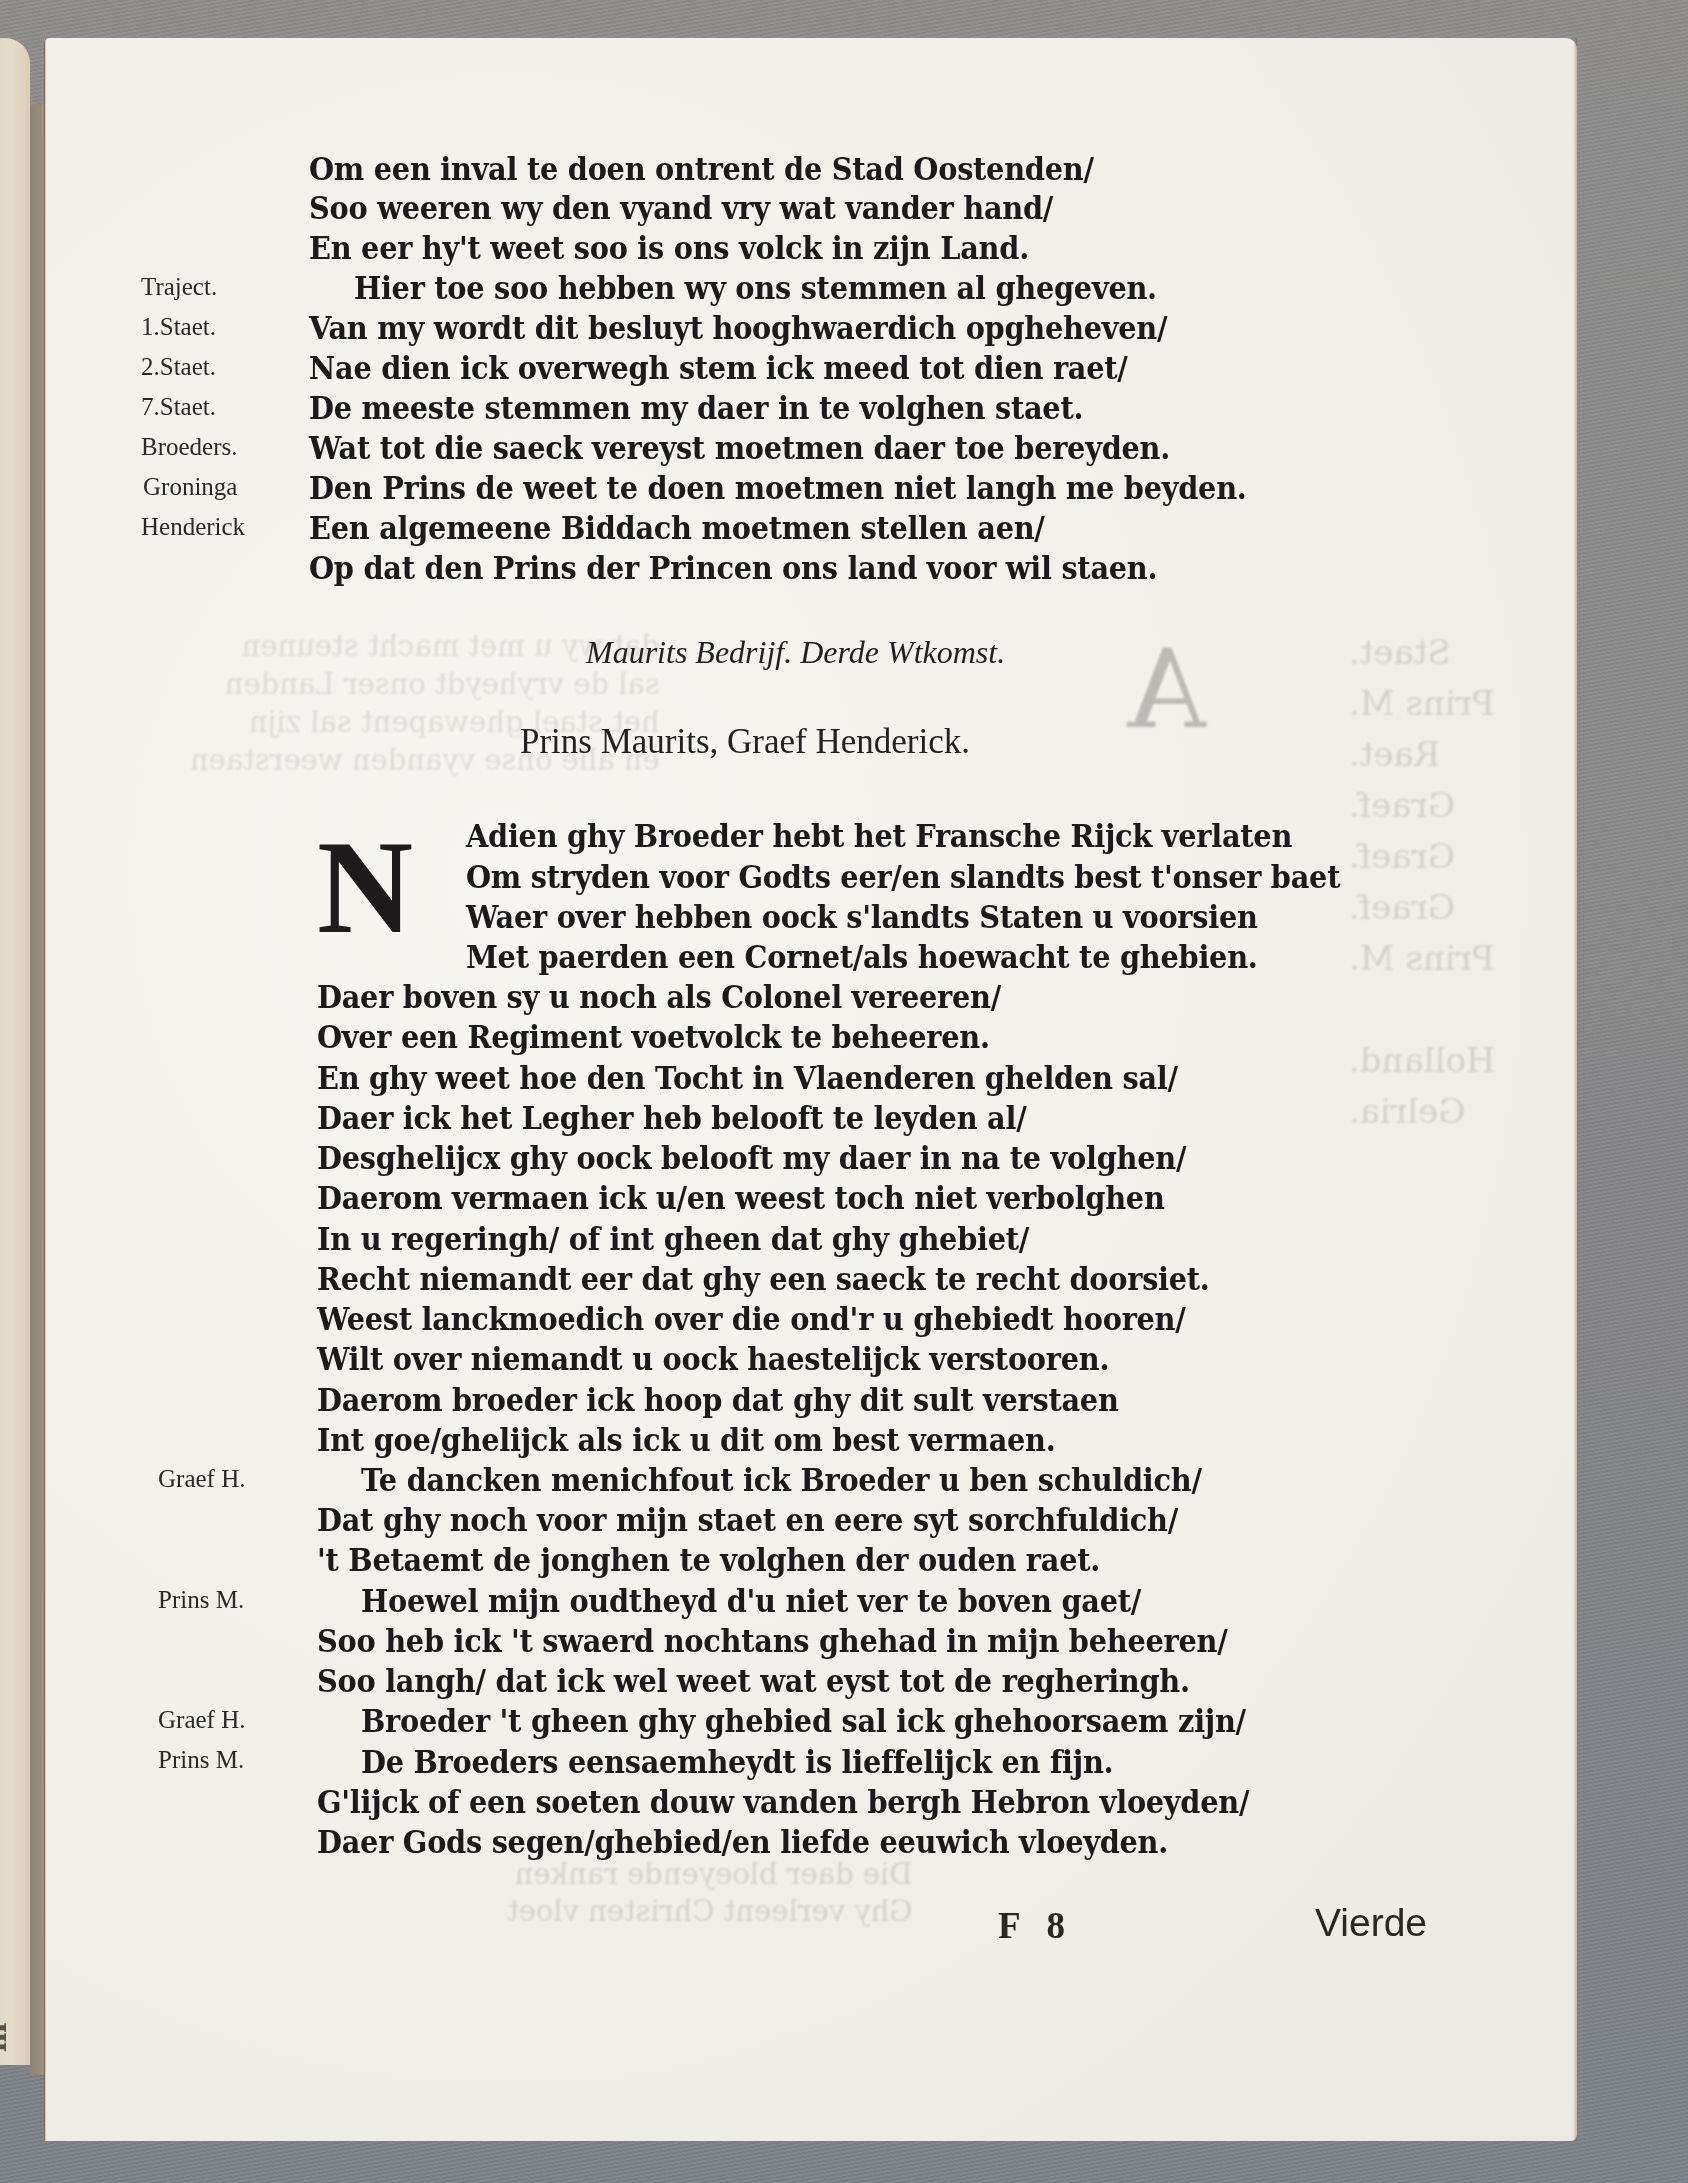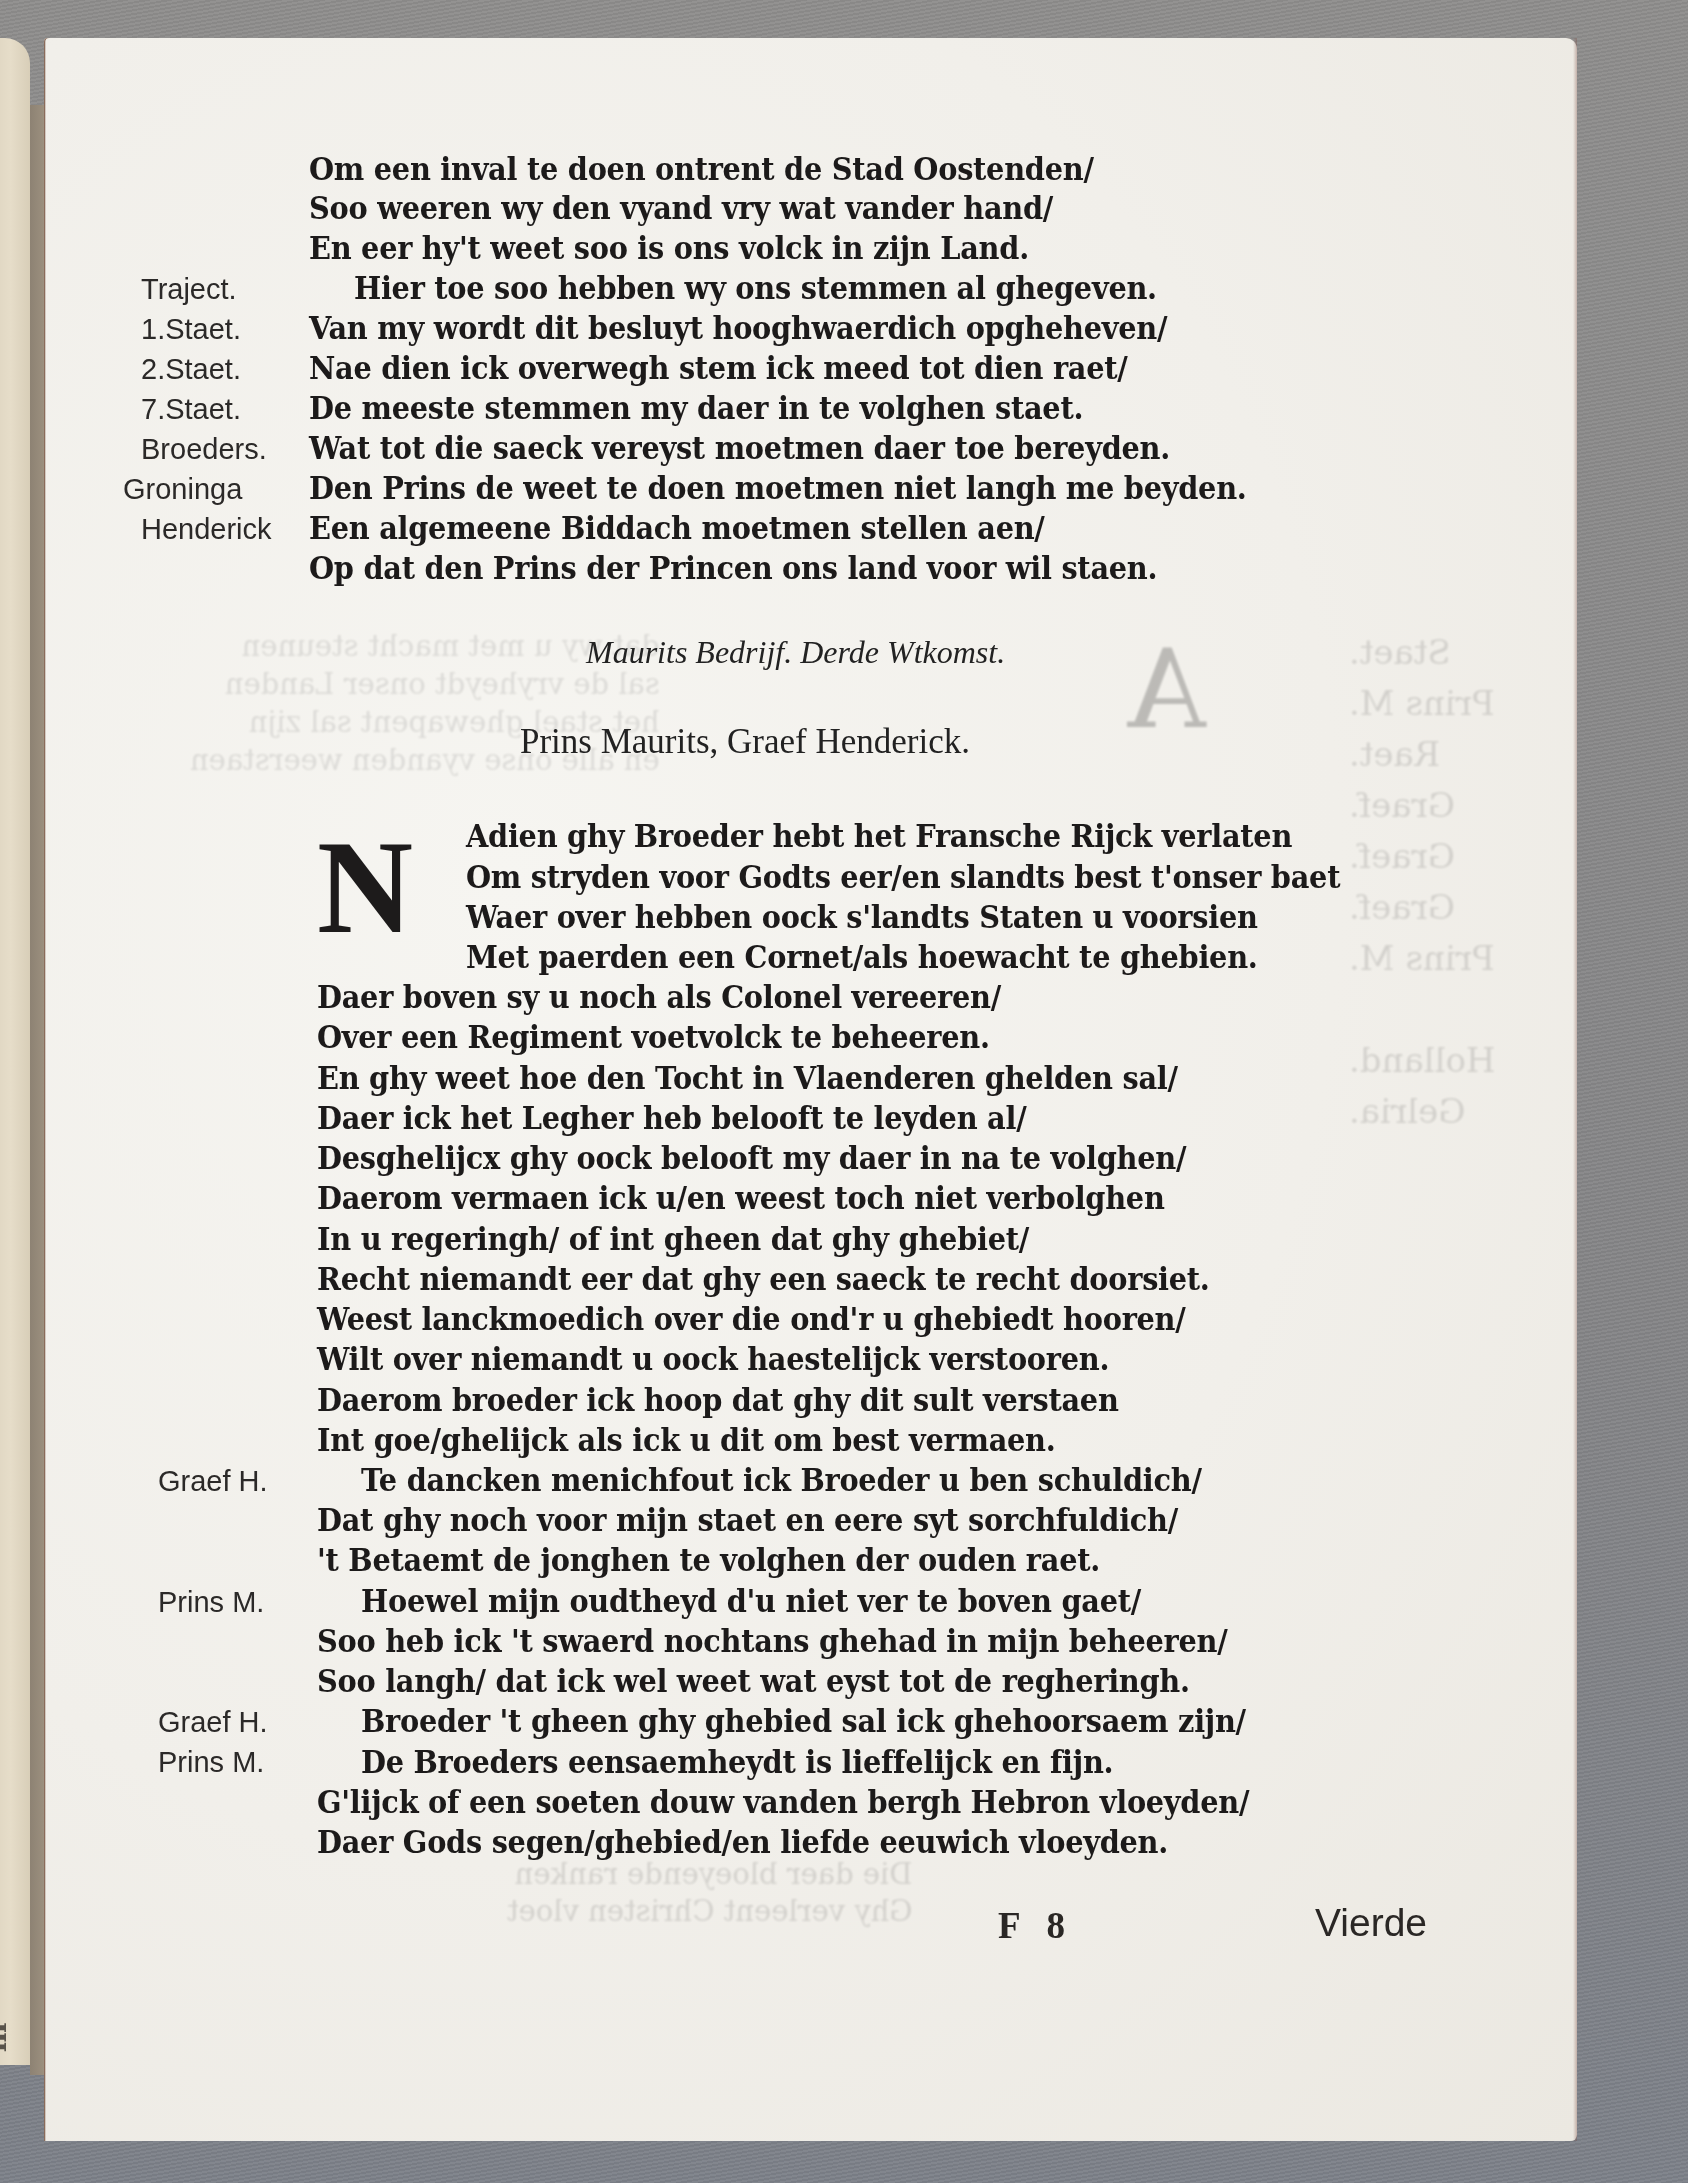--- a/index.html
+++ b/index.html
@@ -50,21 +50,21 @@
   .bleed-bottom { left:507px; top:1856px; font-size:29px; line-height:37px; transform:scaleX(-1); opacity:0.12; }
 
   .bl {
     position:absolute; white-space:nowrap;
     font-family:"DejaVu Serif", serif; font-weight:bold;
     color:#1c1a1a; font-size:32px; letter-spacing:-0.3px;
     transform:scaleX(0.9); transform-origin:left center;
   }
   .lbl {
     position:absolute; white-space:nowrap;
-    font-family:Liberation Sans, sans-serif; color:#2b2928; font-size:29px;
+    font-family:Liberation Serif, serif; color:#2b2928; font-size:25px;
   }
   .heading-italic {
     position:absolute; left:586px; top:634px; white-space:nowrap;
     font-family:"Liberation Serif", serif; font-style:italic; font-size:32px; color:#222;
   }
   .heading-names {
     position:absolute; left:520px; top:722px; white-space:nowrap;
     font-family:"Liberation Serif", serif; font-size:35px; color:#222;
   }
   .dropcap {
@@ -104,21 +104,21 @@
     <div class="lbl" style="left: 141px; top: 273px;">Traject.</div>
     <div class="bl" style="left: 354px; top: 269px;">Hier toe soo hebben wy ons stemmen al ghegeven.</div>
     <div class="lbl" style="left: 141px; top: 313px;">1.Staet.</div>
     <div class="bl" style="left: 309px; top: 309px;">Van my wordt dit besluyt hooghwaerdich opgheheven/</div>
     <div class="lbl" style="left: 141px; top: 353px;">2.Staet.</div>
     <div class="bl" style="left: 309px; top: 349px;">Nae dien ick overwegh stem ick meed tot dien raet/</div>
     <div class="lbl" style="left: 141px; top: 393px;">7.Staet.</div>
     <div class="bl" style="left: 309px; top: 389px;">De meeste stemmen my daer in te volghen staet.</div>
     <div class="lbl" style="left: 141px; top: 433px;">Broeders.</div>
     <div class="bl" style="left: 309px; top: 429px;">Wat tot die saeck vereyst moetmen daer toe bereyden.</div>
-    <div class="lbl" style="left: 123px; top: 473px; text-align: center;">Groninga</div>
+    <div class="lbl" style="left: 143px; top: 473px; text-align: center;">Groninga</div>
     <div class="bl" style="left: 309px; top: 469px;">Den Prins de weet te doen moetmen niet langh me beyden.</div>
     <div class="lbl" style="left: 141px; top: 513px;">Henderick</div>
     <div class="bl" style="left: 309px; top: 509px;">Een algemeene Biddach moetmen stellen aen/</div>
     <div class="bl" style="left: 309px; top: 549px;">Op dat den Prins der Princen ons land voor wil staen.</div>
   </div>
 
 <div class="heading-italic">Maurits Bedrijf. Derde Wtkomst.</div>
 <div class="heading-names">Prins Maurits, Graef Henderick.</div>
 
 <div class="dropcap">N</div>

